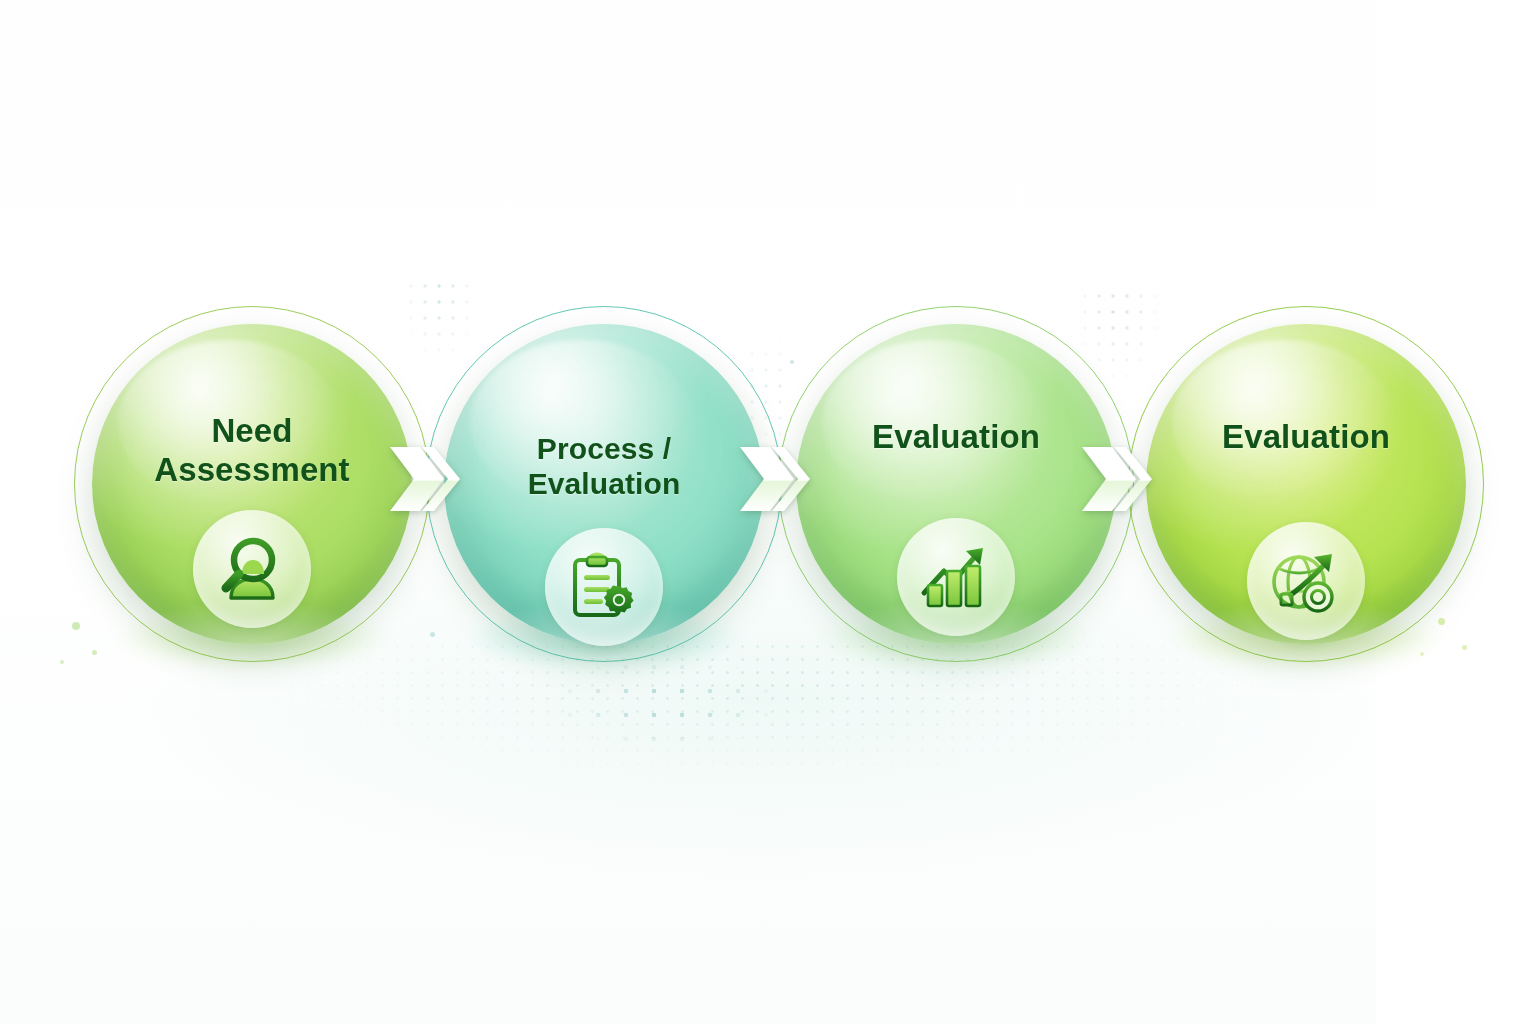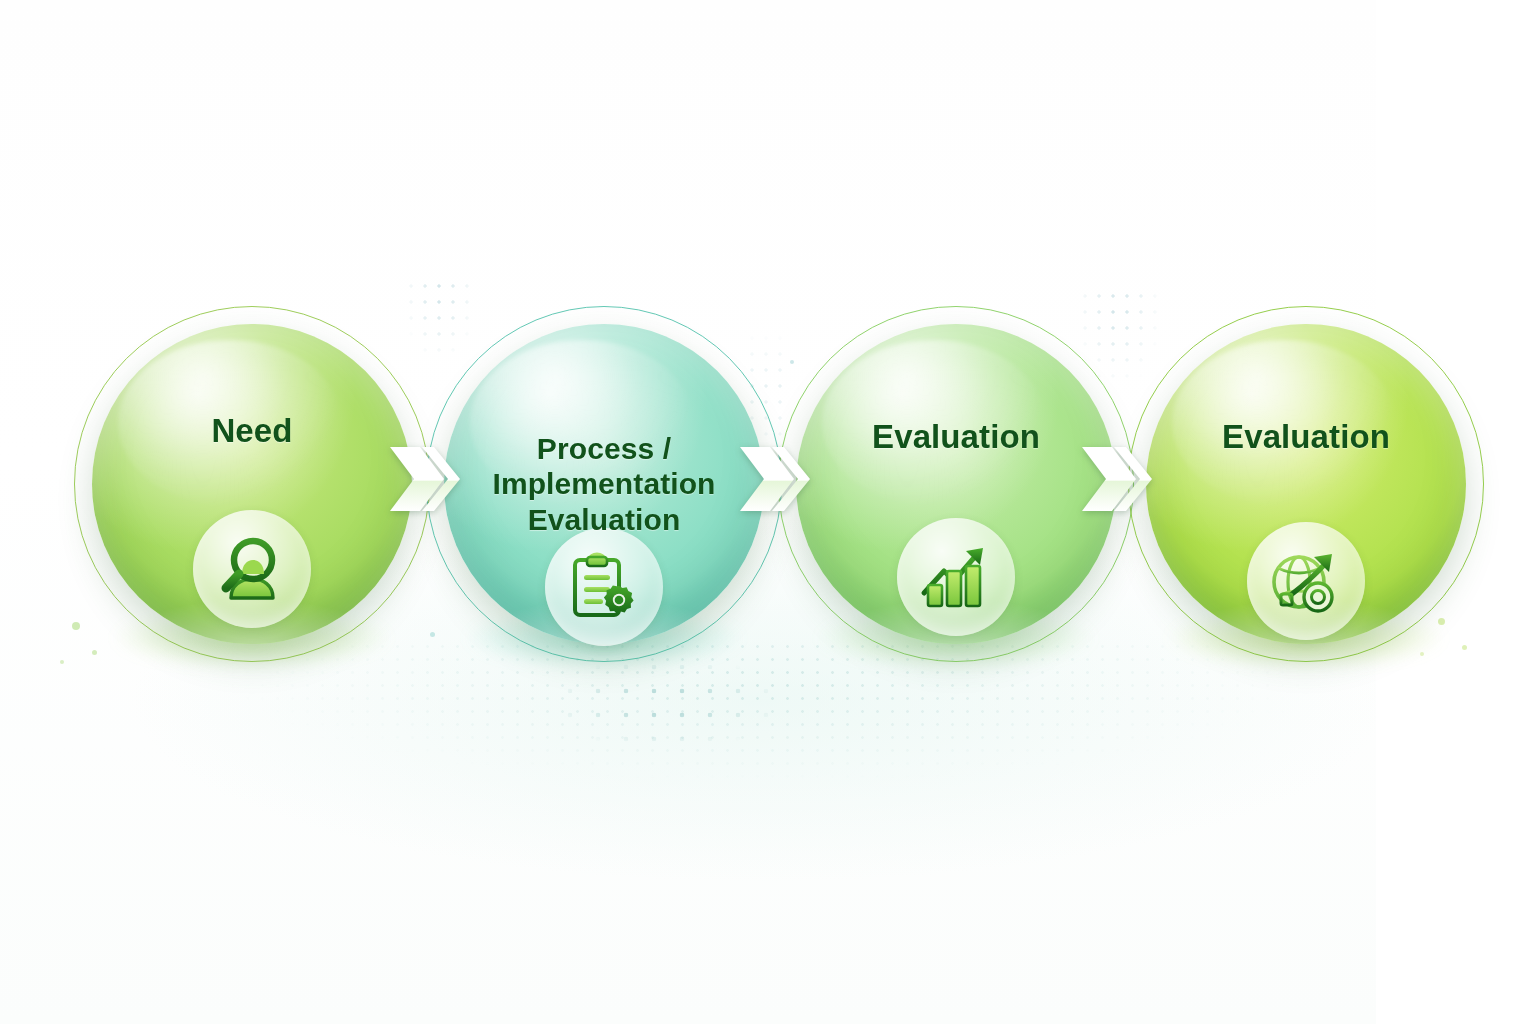--- a/index.html
+++ b/index.html
@@ -179,20 +179,21 @@
   <div class="speckle" style="left:1420px;top:652px;width:4px;height:4px;background:rgba(175,220,80,.33);"></div>
   <div class="speckle" style="left:430px;top:632px;width:5px;height:5px;background:rgba(120,200,195,.40);"></div>
   <div class="speckle" style="left:790px;top:360px;width:4px;height:4px;background:rgba(130,195,200,.40);"></div>
 
   <div class="node" style="left:74px; top:306px; --c1:#c7e87f; --c2:#a3da5c; --c3:#63b83a; --ringc:#8ec63f; --glow:rgba(160,220,90,0.45);">
     <div class="glow"></div>
     <div class="ring-outline"></div>
     <div class="sphere"></div>
     <div class="label" style="top:106px; font-size:33px;">
       <span class="ln">Need</span>
+      <span class="ln">Assessment</span>
     </div>
     <div class="icon-badge" style="top:204px;">
       <svg width="78" height="78" viewBox="0 0 78 78" aria-hidden="true">
         <defs>
           <linearGradient id="g1a" x1="0" y1="0" x2="0" y2="1">
             <stop offset="0" stop-color="#3f9b27"></stop>
               <stop offset="1" stop-color="#1d6b18"></stop>
           </linearGradient>
           <linearGradient id="g1b" x1="0" y1="0" x2="0" y2="1">
             <stop offset="0" stop-color="#b7e565"></stop>
@@ -225,21 +226,20 @@
       <path d="M34 6 L46 6 L72 38 L46 70 L34 70 L60 38 Z" fill="url(#ar1)"></path>
     </svg>
   </div>
 
   <div class="node" style="left:426px; top:306px; --c1:#b4ead6; --c2:#84dcc2; --c3:#3bbfa6; --ringc:#49bfa8; --glow:rgba(90,215,190,0.45);">
     <div class="glow"></div>
     <div class="ring-outline"></div>
     <div class="sphere"></div>
     <div class="label" style="top:94px; font-size:30px;margin-top:31px;">
       <span class="ln">Process /</span>
-      <span class="ln">Implementation</span>
       <span class="ln">Evaluation</span>
     </div>
     <div class="icon-badge" style="top:222px;">
       <svg width="78" height="78" viewBox="0 0 78 78" aria-hidden="true">
         <defs>
           <linearGradient id="g2a" x1="0" y1="0" x2="0" y2="1">
             <stop offset="0" stop-color="#46a82a"></stop>
               <stop offset="1" stop-color="#186a18"></stop>
           </linearGradient>
           <linearGradient id="g2b" x1="0" y1="0" x2="0" y2="1">

